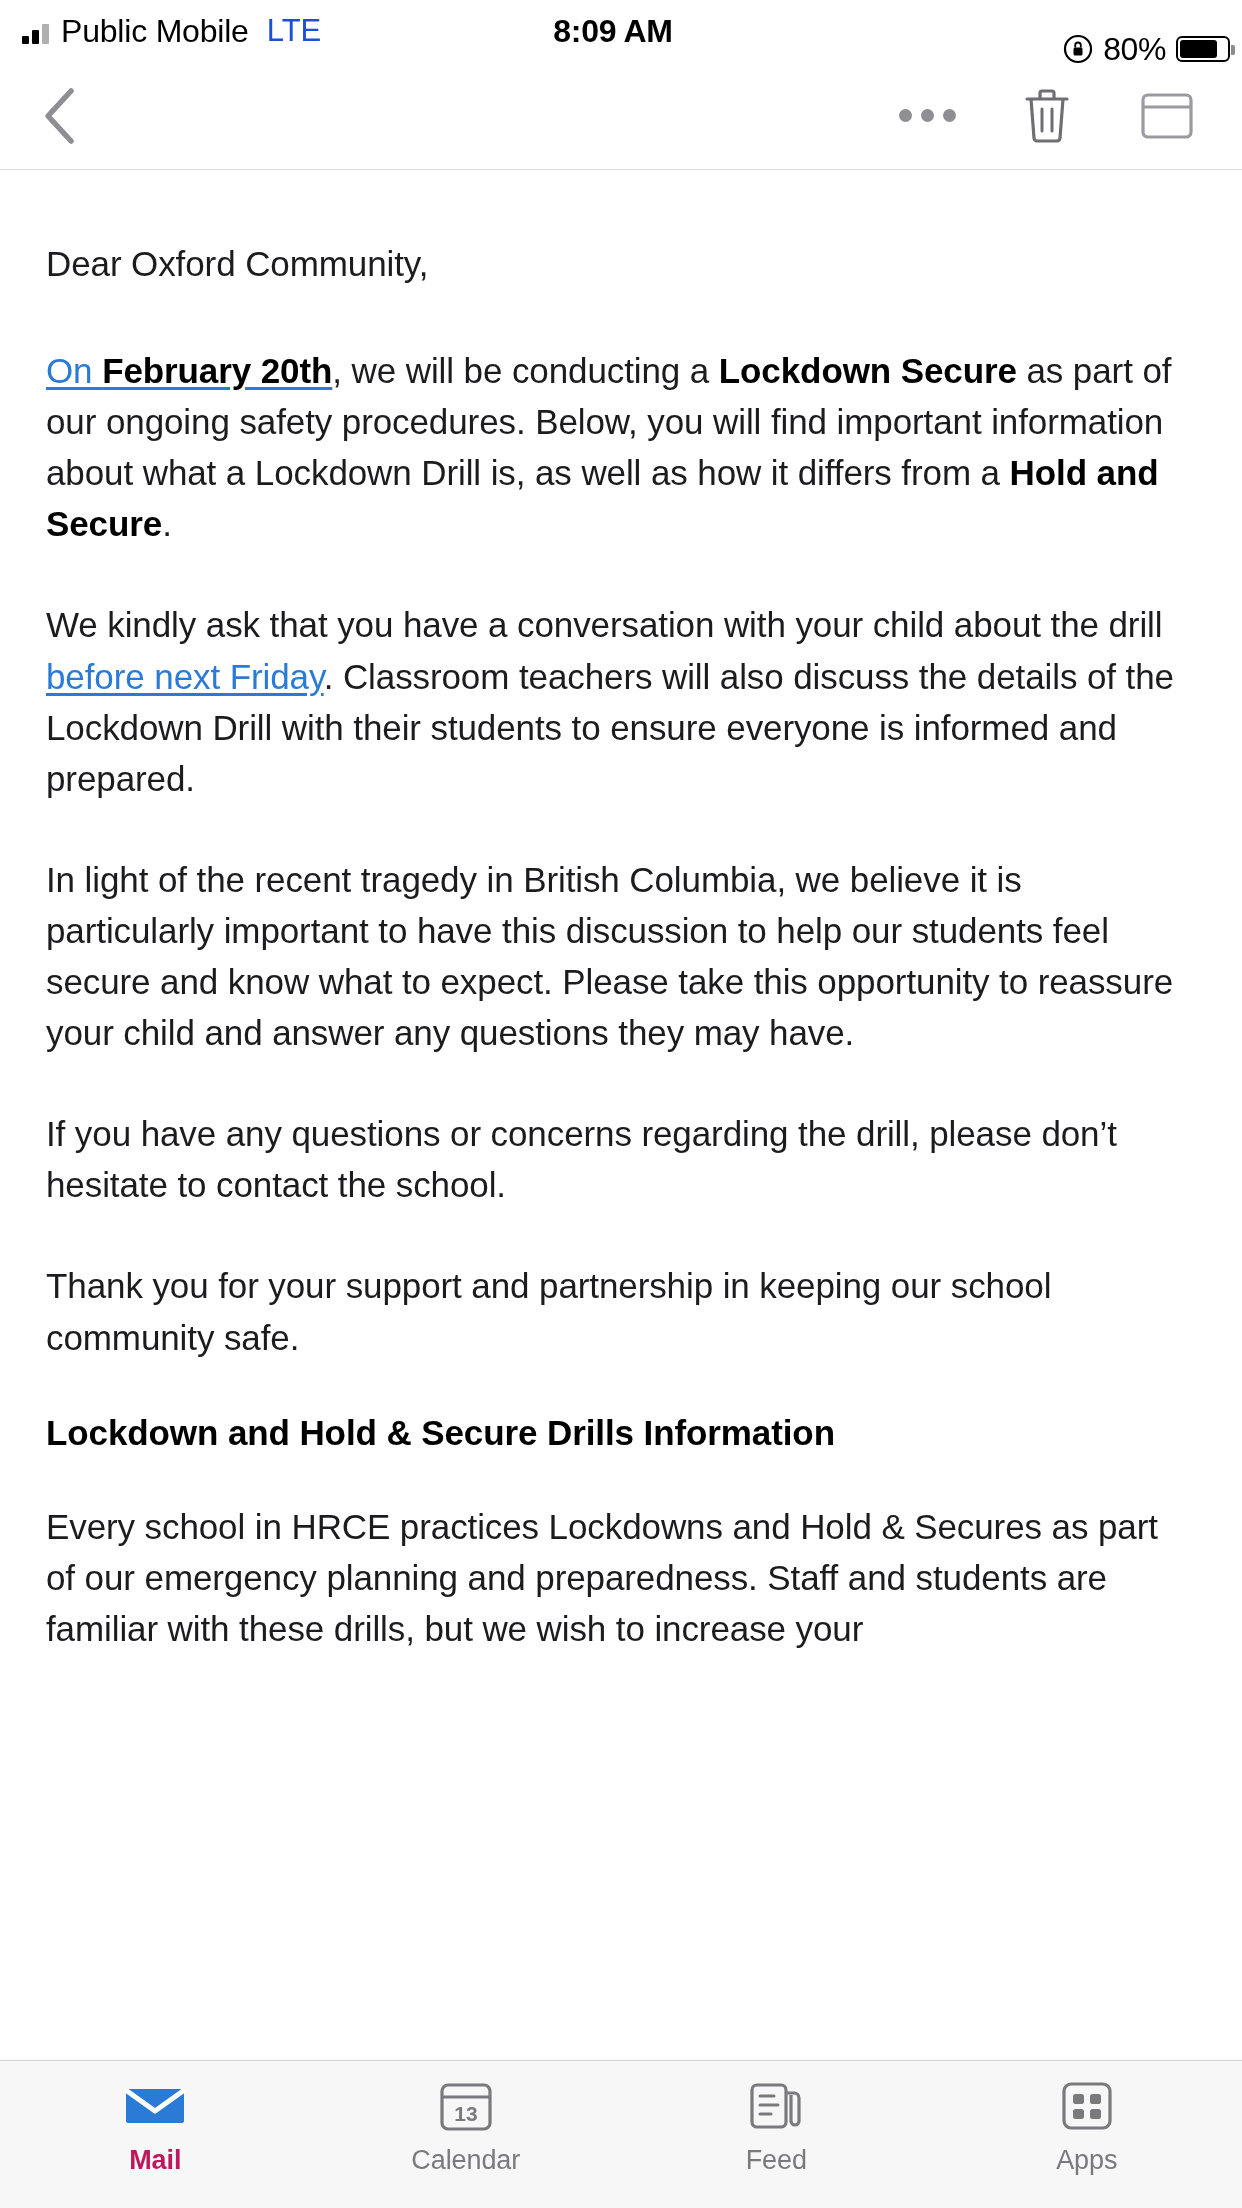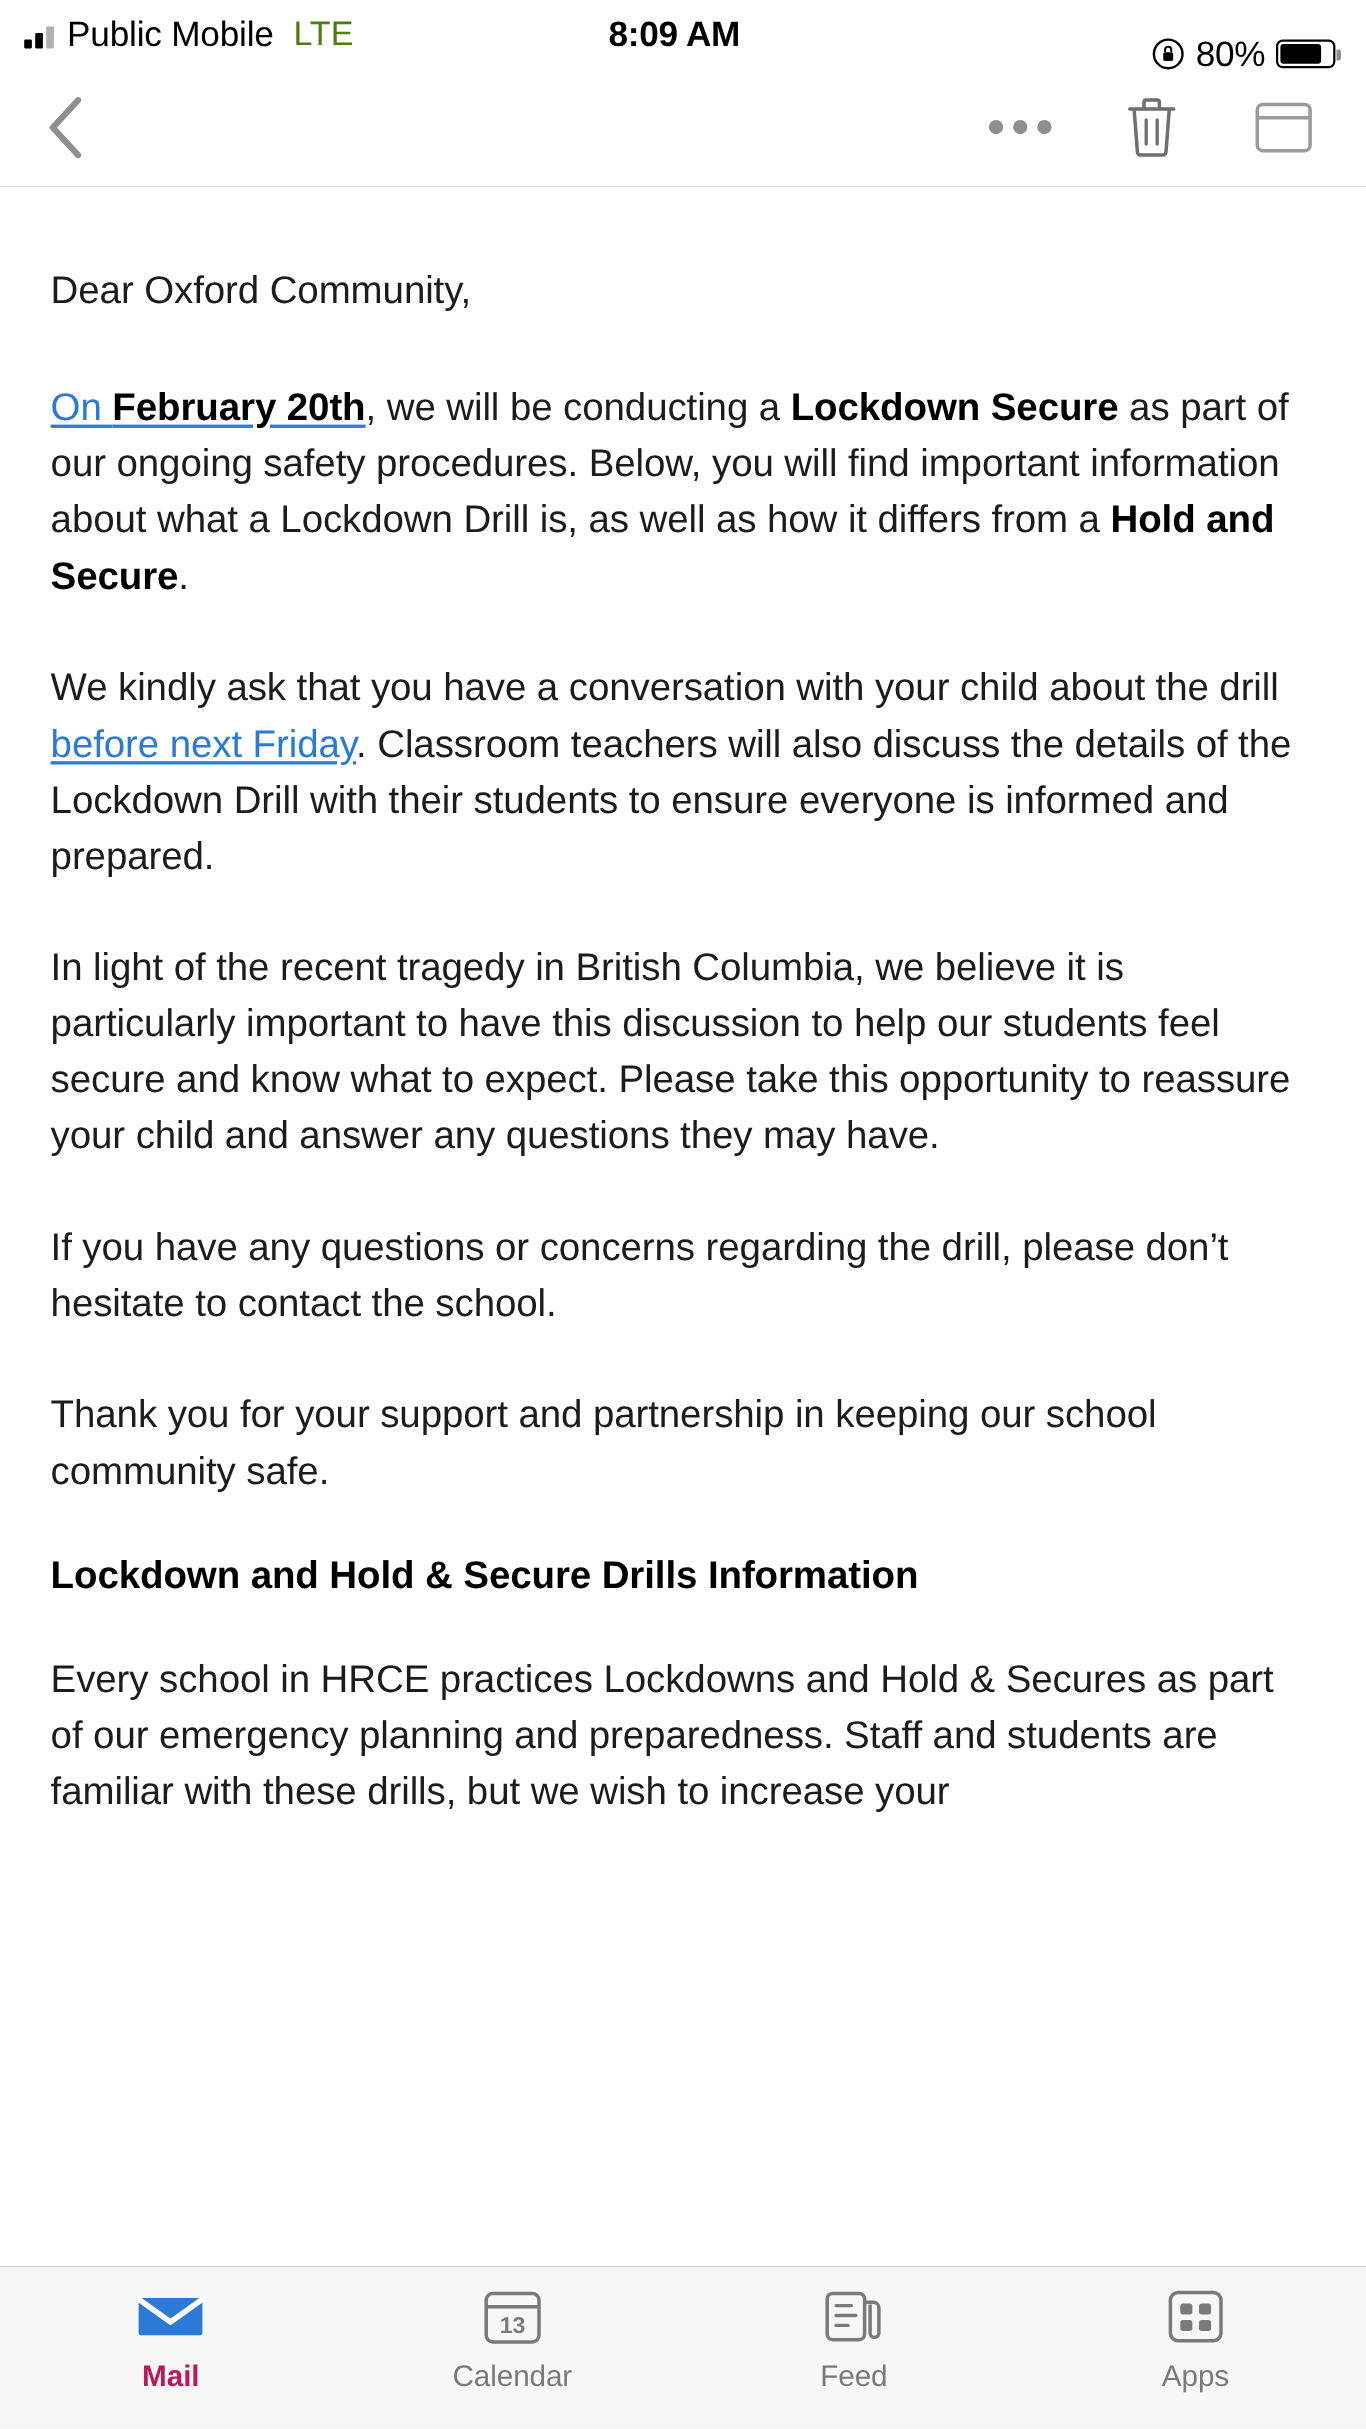--- a/index.html
+++ b/index.html
@@ -17,21 +17,21 @@
     display: flex;
     flex-direction: column;
   }
 
   
   .status-bar {
     height: 62px;
     flex: 0 0 62px;
     display: flex;
     align-items: center;
-    padding: 0 28px 0 22px;
+    padding: 0 12px 0 22px;
     position: relative;
     background: #ffffff;
   }
   .status-left {
     display: flex;
     align-items: center;
     gap: 12px;
   }
   .signal-bars {
     display: flex;
@@ -49,21 +49,21 @@
   .signal-bars i:nth-child(2) { height: 14px; }
   .signal-bars i:nth-child(3) { height: 20px; background: #b0b0b2; }
   .signal-bars i:nth-child(4) { height: 26px; background: #b0b0b2; display:none; }
   .carrier {
     font-size: 32px;
     color: #000;
     letter-spacing: -0.2px;
   }
   .net-type {
     font-size: 31px;
-    color: #4d7c0f;
+    color: #1d4ed8;
     margin-left: 6px;
   }
   .status-time {
     position: absolute;
     left: 0; right: 16px;
     text-align: center;
     font-size: 32px;
     font-weight: bold;
     color: #000;
     letter-spacing: -0.3px;

